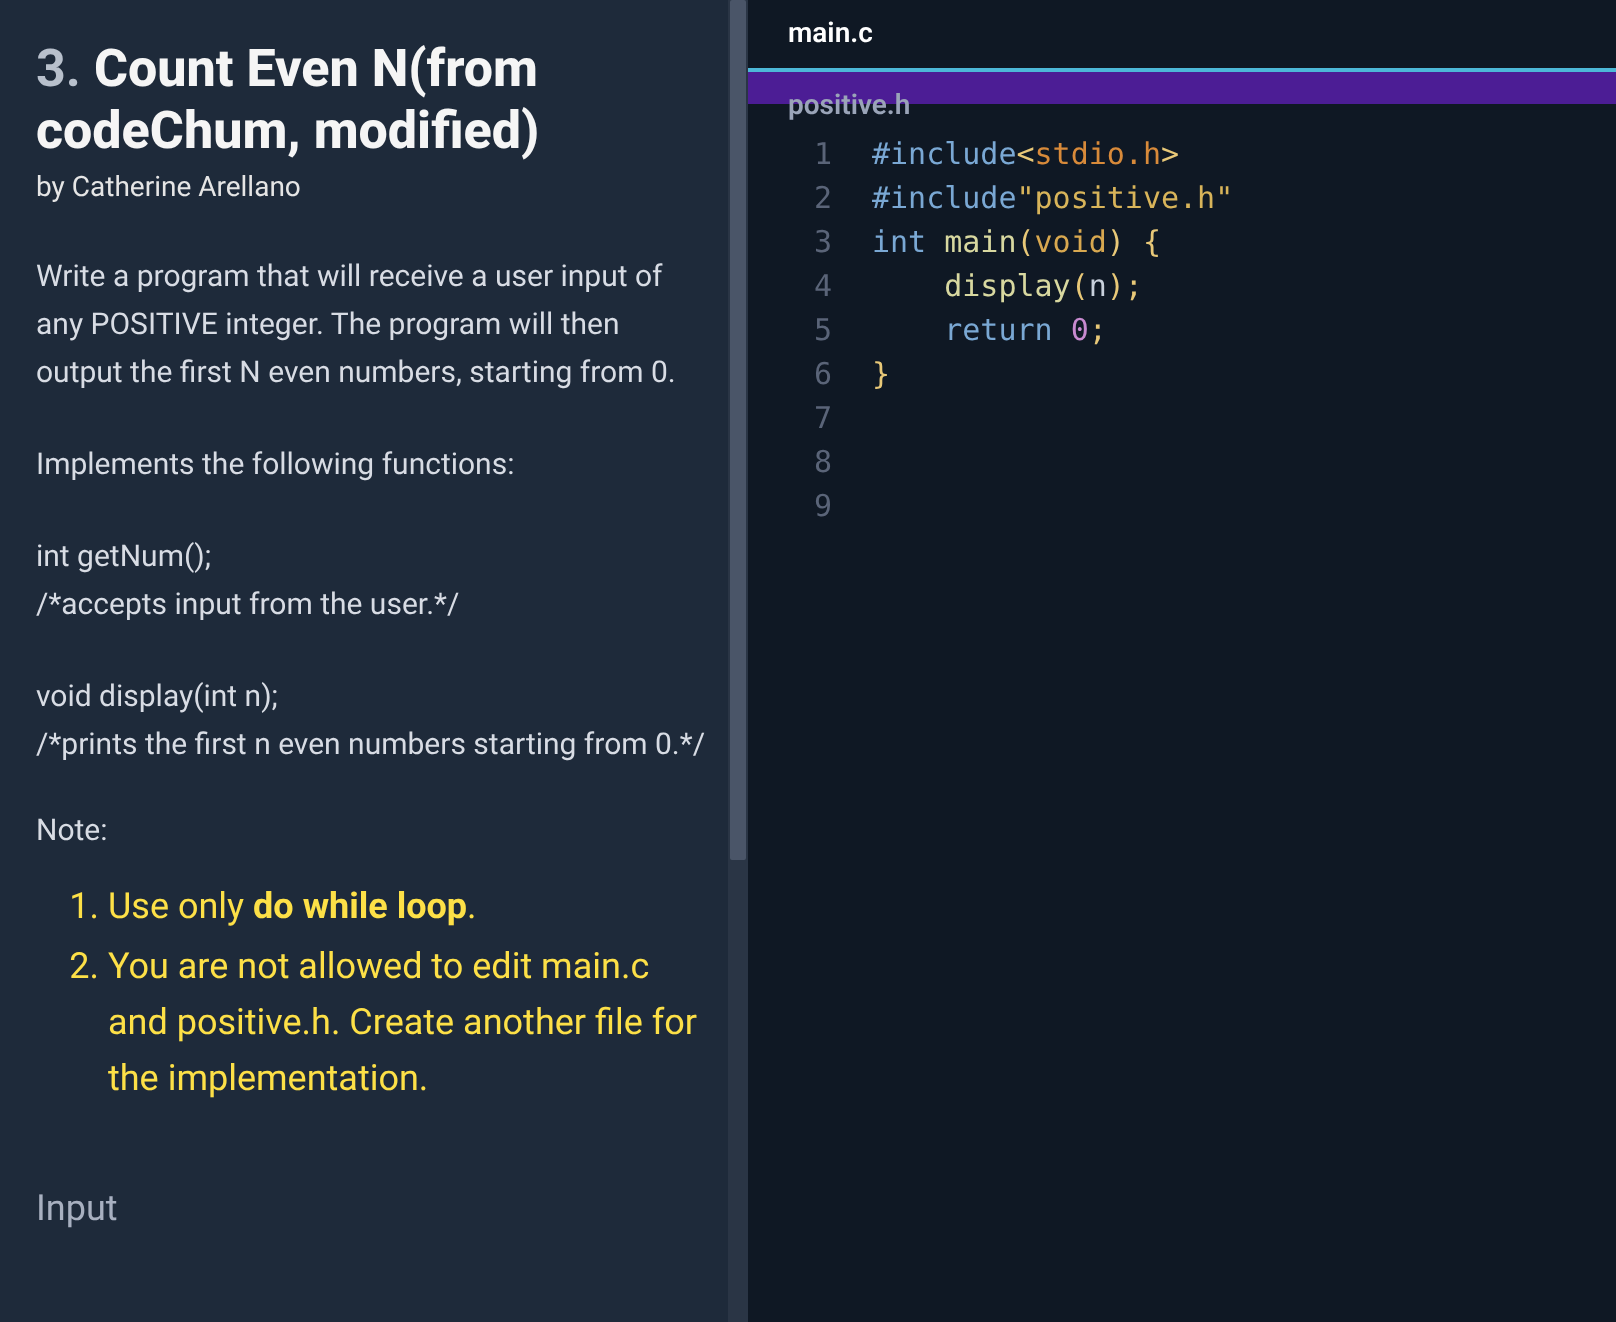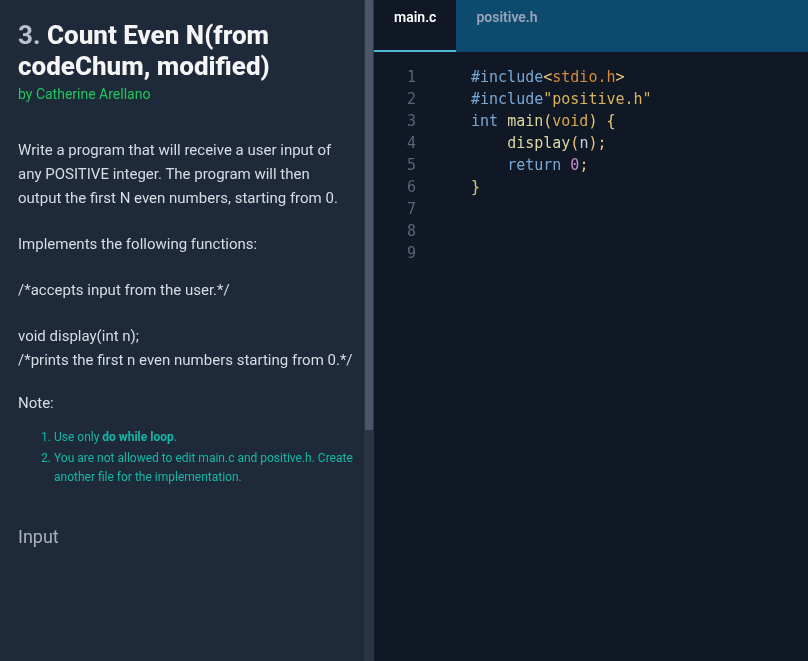--- a/index.html
+++ b/index.html
@@ -41,23 +41,23 @@
     font-weight: 800;
     line-height: 1.2;
     color: #f5f5f5;
     margin-bottom: 4px;
   }
   .problem-number {
     color: #b8c0cc;
     font-weight: 700;
   }
   .author {
-    color: #22c55e;
+    color: #e5e5e5;
     font-size: 14px;
-    margin-bottom: 36px;
+    margin-bottom: 24px;
   }
   .desc {
     font-size: 15px;
     line-height: 1.6;
     color: #d8dce4;
     margin-bottom: 22px;
   }
   .sig {
     font-size: 15px;
     line-height: 1.6;
@@ -72,41 +72,42 @@
   .note-label {
     font-size: 15px;
     color: #d8dce4;
     margin-bottom: 16px;
   }
   .note-list {
     padding-left: 36px;
     margin-bottom: 40px;
   }
   .note-list li {
-    font-size: 12px;
+    font-size: 18px;
     line-height: 1.55;
-    color: #14b8a6;
+    color: #fde047;
     margin-bottom: 2px;
   }
   .bold { font-weight: 700; }
   .section-heading {
     font-size: 18px;
     color: #a8b0c0;
     margin-bottom: 10px;
   }
   .right-panel {
     flex: 1;
     display: flex;
     flex-direction: column;
     background: #0f1824;
   }
   .tabs {
     display: flex;
-    background: #0c4a6e;
+    background: #4c1d95;
     height: 52px;
+    flex-direction: column;
   }
   .tab {
     padding: 9px 20px;
     font-size: 14px;
     color: #9aa4b8;
     cursor: pointer;
     font-weight: 600;
     border-bottom: 2px solid transparent;
   }
   .tab.active {
@@ -126,21 +127,20 @@
     width: 56px;
     text-align: right;
     padding-right: 14px;
     color: #5a6478;
     user-select: none;
   }
   .gutter div { height: 22px; }
   .code {
     flex: 1;
     padding-left: 6px;
-    margin-left: 35px;
   }
   .code-line { height: 22px; white-space: pre; }
   .tok-pp   { color: #7aa8d4; }    
   .tok-hdr  { color: #d88a3a; }    
   .tok-str  { color: #d8b45a; }    
   .tok-kw   { color: #7aa8d4; }    
   .tok-type { color: #d8a850; }    
   .tok-fn   { color: #d8d8a0; }    
   .tok-id   { color: #c8d0dc; }    
   .tok-punc { color: #e8c878; }    
@@ -156,20 +156,21 @@
   <h1 class="problem-title">
     <span class="problem-number">3.</span>
     <span>Count Even N(from codeChum, modified)</span>
   </h1>
   <div class="author">by Catherine Arellano</div>
 
   <p class="desc">Write a program that will receive a user input of any POSITIVE integer. The program will then output the first N even numbers, starting from 0.</p>
 
   <p class="desc">Implements the following functions:</p>
 
+  <div class="sig">int getNum();</div>
   <div class="comment">/*accepts input from the user.*/</div>
 
   <div class="sig">void display(int n);</div>
   <div class="comment">/*prints the first n even numbers starting from 0.*/</div>
 
   <div class="note-label">Note:</div>
   <ol class="note-list" id="note-list">
       <li><span>Use only </span><span class="bold">do while loop</span><span>.</span></li>
       <li><span>You are not allowed to edit main.c and positive.h. Create another file for the implementation.</span></li>
     </ol>

